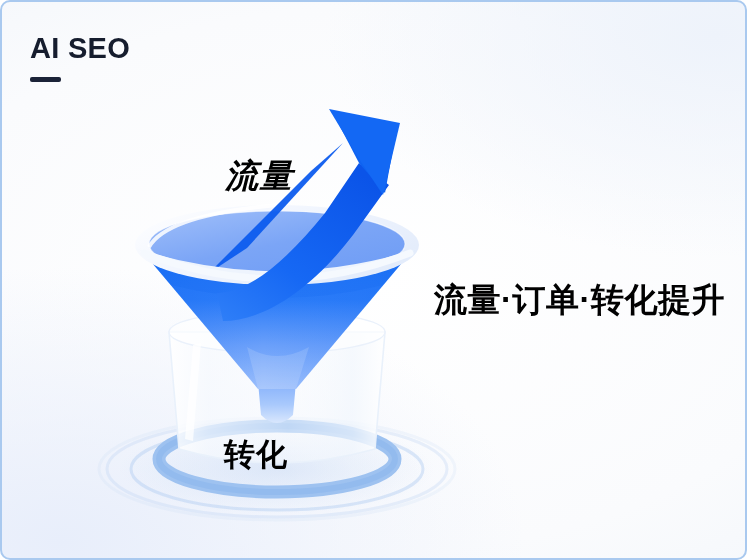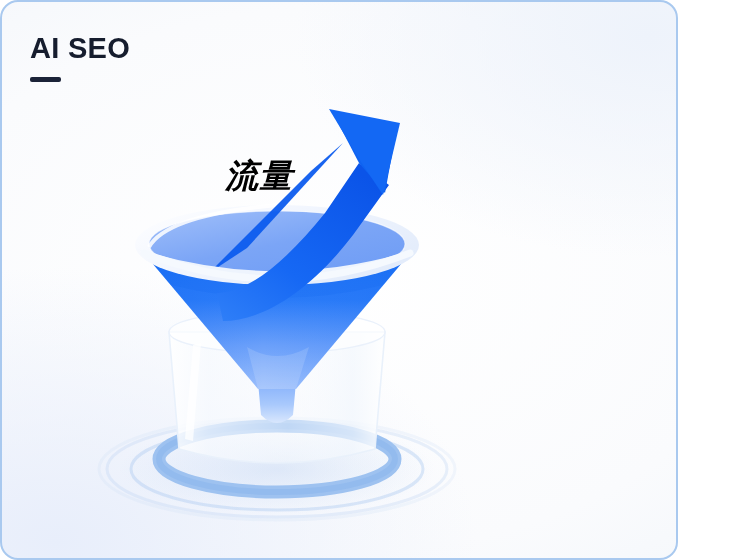--- a/index.html
+++ b/index.html
@@ -6,25 +6,25 @@
     margin: 0;
     padding: 0;
     background: #ffffff;
   }
   body {
     font-family: "Liberation Sans", "DejaVu Sans", sans-serif;
   }
 
   #canvas {
     position: relative;
-    width: 678px;
+    width: 747px;
     height: 560px;
     box-sizing: border-box;
     border: 2px solid #a9c9ef;
-    border-radius: 18px;
+    border-radius: 10px;
     overflow: hidden;
     background:
       radial-gradient(120% 95% at 8% 97%, #e8eefb 0%, rgba(232,238,251,0) 52%),
       radial-gradient(105% 80% at 96% 6%, #eef3fb 0%, rgba(238,243,251,0) 50%),
       radial-gradient(90% 70% at 50% 50%, #ffffff 0%, #fafbfd 70%, #f4f7fb 100%);
   }
 
   
   .title-block {
     position: absolute;
@@ -97,20 +97,21 @@
 </head>
 <body>
 
 <div id="canvas">
 
   <div class="title-block">
     <div class="title-text">AI SEO</div>
     <div class="title-rule"></div>
   </div>
 
+  <div class="headline">流量·订单·转化提升</div>
 
   <div class="stage">
     <svg viewBox="0 0 360 430" xmlns="http://www.w3.org/2000/svg">
       <defs>
         <linearGradient id="gradCone" x1="0" y1="0" x2="0" y2="1">
           <stop offset="0%" stop-color="#1d72f8"></stop>
           <stop offset="38%" stop-color="#2a7bf8"></stop>
           <stop offset="70%" stop-color="#6ba0fa"></stop>
           <stop offset="100%" stop-color="#9cbffc"></stop>
         </linearGradient>
@@ -213,14 +214,15 @@
                  L 292,88
                  L 256,138
                  C 212,196 164,224 126,224 Z" fill="url(#gradArrow)"></path>
         <path d="M236,16 L300,30 L288,96 L262,66 L262,66 Z" fill="#0f63f1"></path>
         <path d="M232,12 L303,26 L286,98 L262,62 Z" fill="#1368f4"></path>
       </g>
     </svg>
   </div>
 
   <div class="label label-traffic">流量</div>
+  <div class="label label-conversion">转化</div>
 
 </div>
 
 </body></html>

